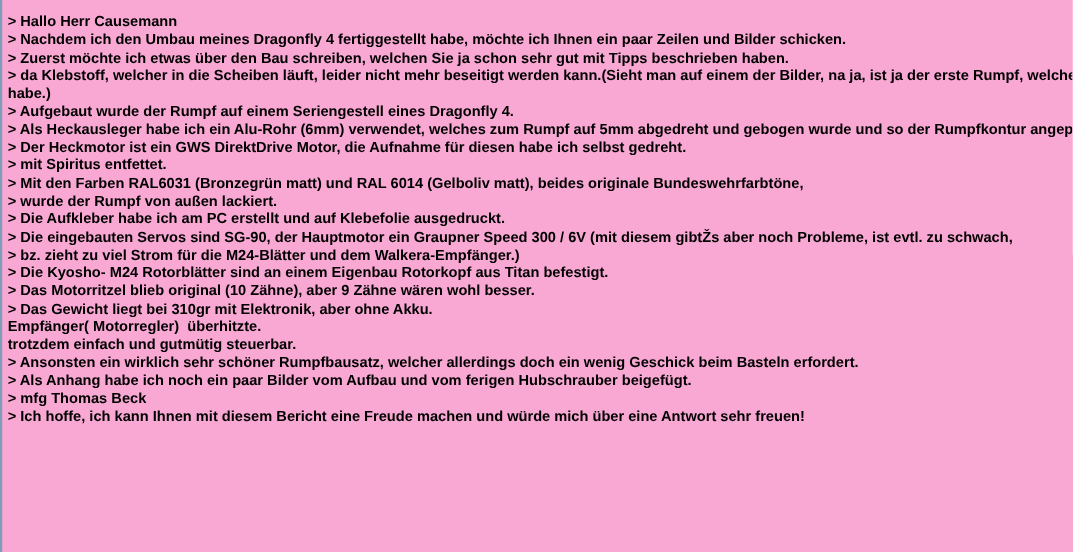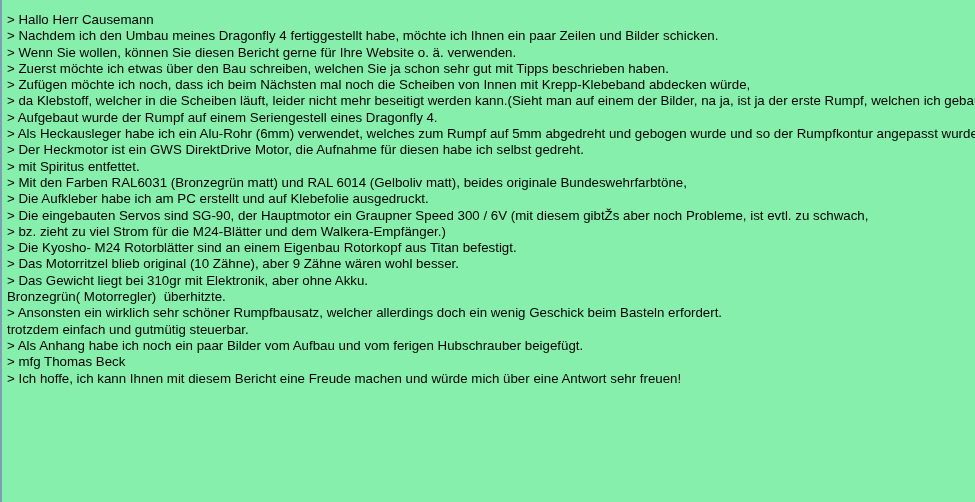--- a/index.html
+++ b/index.html
@@ -41,40 +41,40 @@
     line-height: 16.3px;
   }
   .ln {
     white-space: pre;
     overflow: hidden;
   }
 </style>
 </head>
 <body>
 
-<div class="page" style="background: #86efac;">
+<div class="page" style="background: #f9a8d4; font-weight: bold;">
   <div class="left-edge-rule" style="background: rgb(127, 157, 185);"></div>
   <div class="text-content" style="color: rgb(0, 0, 0);">
     <div class="ln">&gt; Hallo Herr Causemann</div>
     <div class="ln">&gt; Nachdem ich den Umbau meines Dragonfly 4 fertiggestellt habe, möchte ich Ihnen ein paar Zeilen und Bilder schicken.</div>
-    <div class="ln">&gt; Wenn Sie wollen, können Sie diesen Bericht gerne für Ihre Website o. ä. verwenden.</div>
     <div class="ln">&gt; Zuerst möchte ich etwas über den Bau schreiben, welchen Sie ja schon sehr gut mit Tipps beschrieben haben.</div>
-    <div class="ln">&gt; Zufügen möchte ich noch, dass ich beim Nächsten mal noch die Scheiben von Innen mit Krepp-Klebeband abdecken würde,</div>
     <div class="ln">&gt; da Klebstoff, welcher in die Scheiben läuft, leider nicht mehr beseitigt werden kann.(Sieht man auf einem der Bilder, na ja, ist ja der erste Rumpf, welchen ich gebaut</div>
+    <div class="ln">habe.)</div>
     <div class="ln">&gt; Aufgebaut wurde der Rumpf auf einem Seriengestell eines Dragonfly 4.</div>
     <div class="ln">&gt; Als Heckausleger habe ich ein Alu-Rohr (6mm) verwendet, welches zum Rumpf auf 5mm abgedreht und gebogen wurde und so der Rumpfkontur angepasst wurde.</div>
     <div class="ln">&gt; Der Heckmotor ist ein GWS DirektDrive Motor, die Aufnahme für diesen habe ich selbst gedreht.</div>
     <div class="ln">&gt; mit Spiritus entfettet.</div>
     <div class="ln">&gt; Mit den Farben RAL6031 (Bronzegrün matt) und RAL 6014 (Gelboliv matt), beides originale Bundeswehrfarbtöne,</div>
+    <div class="ln">&gt; wurde der Rumpf von außen lackiert.</div>
     <div class="ln">&gt; Die Aufkleber habe ich am PC erstellt und auf Klebefolie ausgedruckt.</div>
     <div class="ln">&gt; Die eingebauten Servos sind SG-90, der Hauptmotor ein Graupner Speed 300 / 6V (mit diesem gibtŽs aber noch Probleme, ist evtl. zu schwach,</div>
     <div class="ln">&gt; bz. zieht zu viel Strom für die M24-Blätter und dem Walkera-Empfänger.)</div>
     <div class="ln">&gt; Die Kyosho- M24 Rotorblätter sind an einem Eigenbau Rotorkopf aus Titan befestigt.</div>
     <div class="ln">&gt; Das Motorritzel blieb original (10 Zähne), aber 9 Zähne wären wohl besser.</div>
     <div class="ln">&gt; Das Gewicht liegt bei 310gr mit Elektronik, aber ohne Akku.</div>
-    <div class="ln">Bronzegrün( Motorregler)  überhitzte.</div>
+    <div class="ln">Empfänger( Motorregler)  überhitzte.</div>
+    <div class="ln">trotzdem einfach und gutmütig steuerbar.</div>
     <div class="ln">&gt; Ansonsten ein wirklich sehr schöner Rumpfbausatz, welcher allerdings doch ein wenig Geschick beim Basteln erfordert.</div>
-    <div class="ln">trotzdem einfach und gutmütig steuerbar.</div>
     <div class="ln">&gt; Als Anhang habe ich noch ein paar Bilder vom Aufbau und vom ferigen Hubschrauber beigefügt.</div>
     <div class="ln">&gt; mfg Thomas Beck</div>
     <div class="ln">&gt; Ich hoffe, ich kann Ihnen mit diesem Bericht eine Freude machen und würde mich über eine Antwort sehr freuen!</div>
   </div>
 </div>
 
 </body></html>

